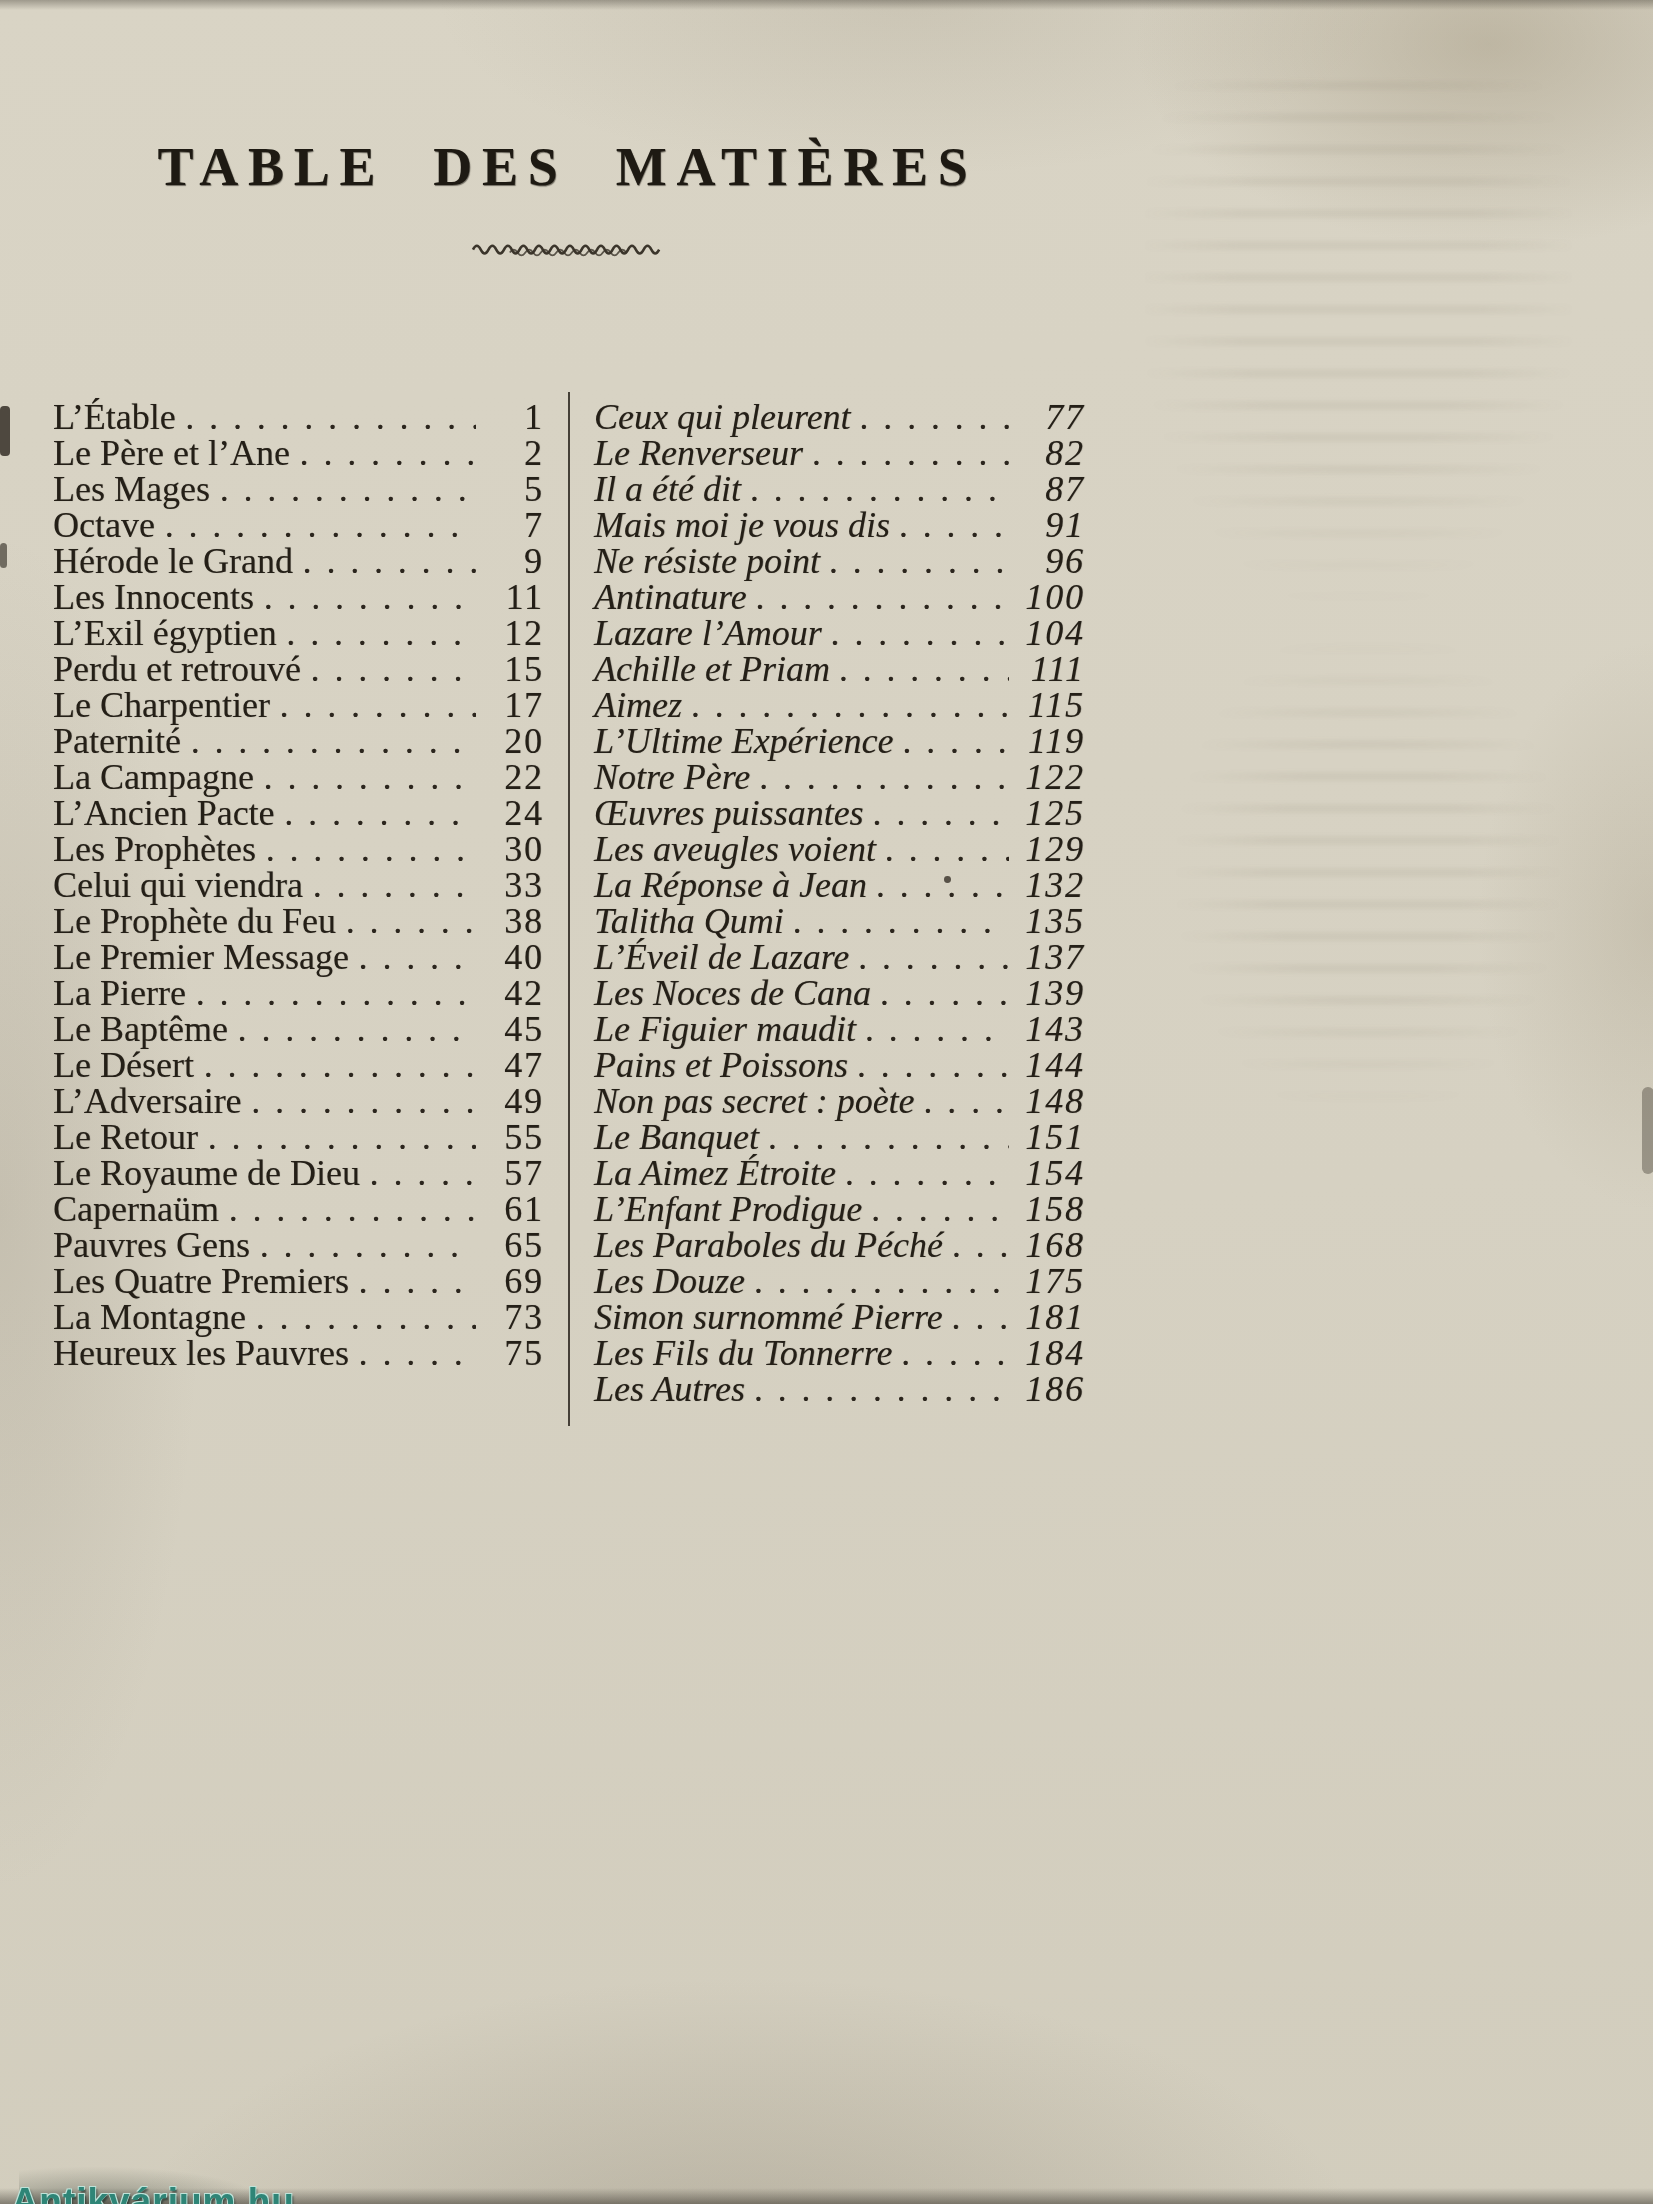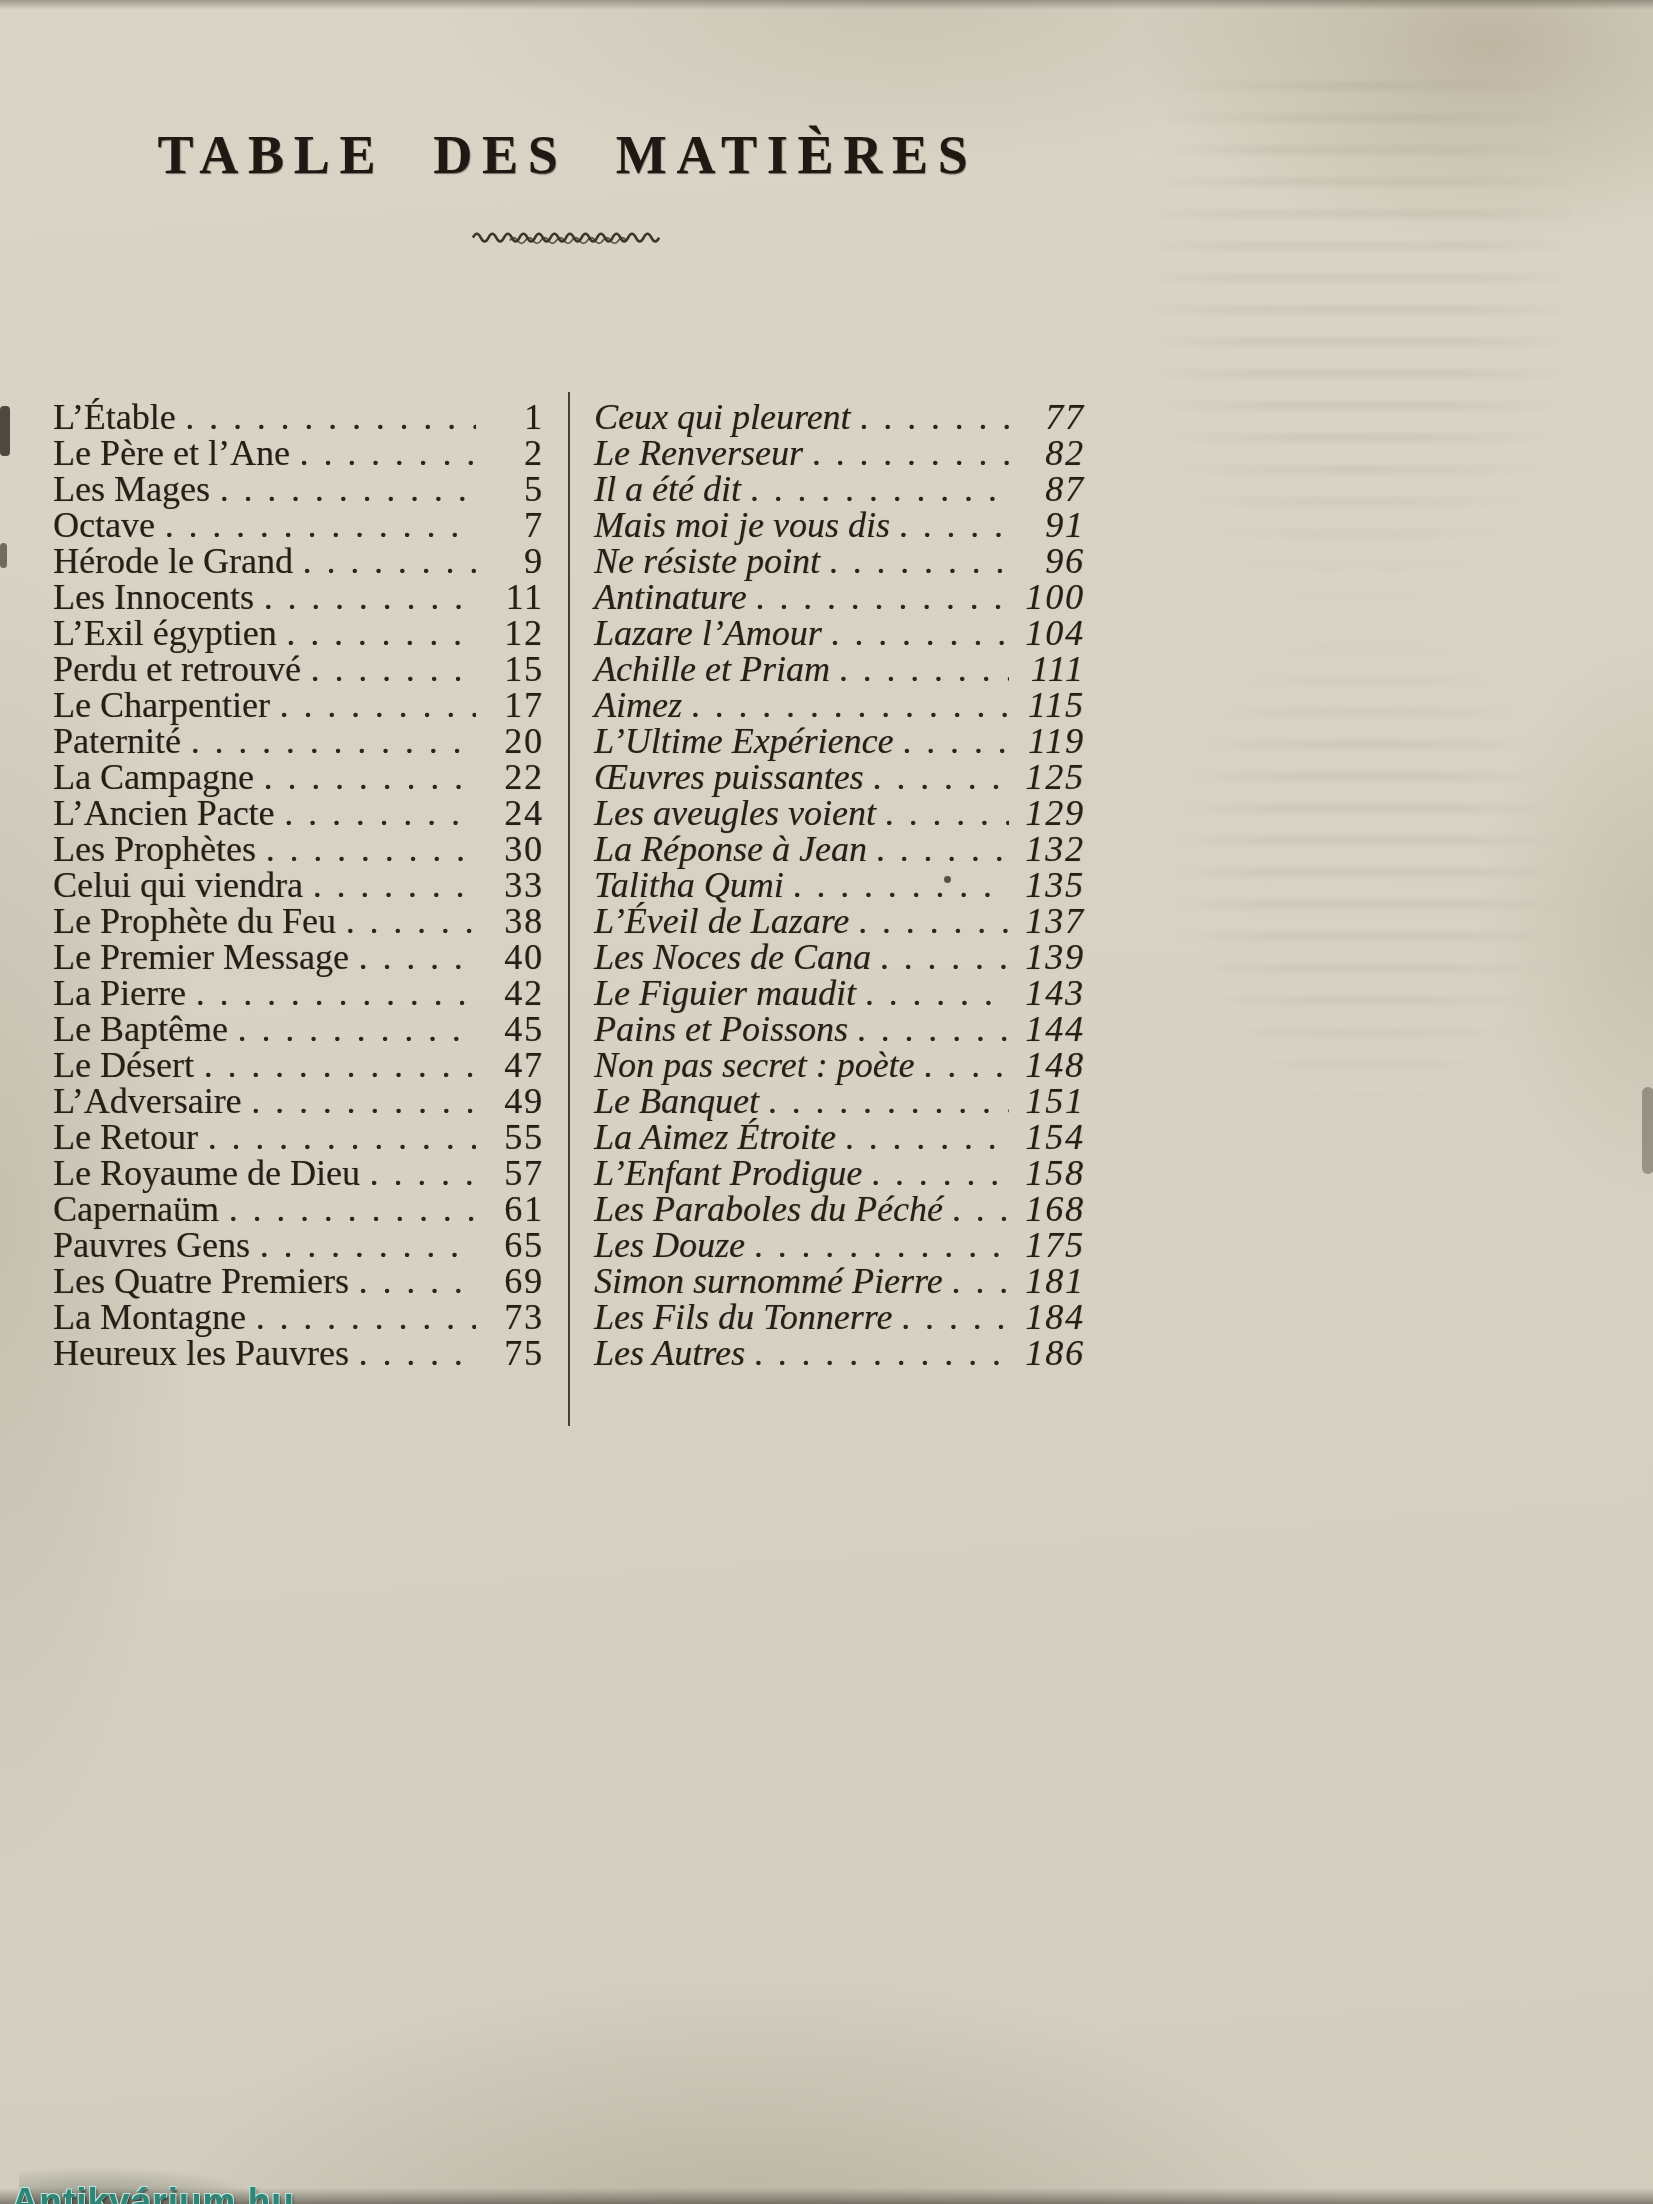--- a/index.html
+++ b/index.html
@@ -10,21 +10,21 @@
     font-family:"Liberation Serif","DejaVu Serif",serif;
     color:#241f17;
     background:
       radial-gradient(ellipse 505px 291px at 90% 2%, rgba(146,134,108,.38), transparent 70%),
       radial-gradient(ellipse 252px 408px at 100% 42%, rgba(146,134,108,.22), transparent 70%),
       radial-gradient(ellipse 873px 408px at 45% 103%, rgba(110,100,82,.28), transparent 72%),
       radial-gradient(ellipse 291px 970px at 0% 55%, rgba(120,110,92,.18), transparent 70%),
       radial-gradient(ellipse 679px 252px at 55% 0%, rgba(130,120,98,.16), transparent 70%),
       linear-gradient(176deg,#d9d4c5 0%,#d6d1c2 55%,#d2cdbd 100%);
   }
-  .content{position:absolute;left:53px;top:0;width:1029px;}
+  .content{position:absolute;left:53px;top:12px;width:1029px;}
   .title{
     margin:0;
     padding-top:124px;
     text-align:center;
     font-size:54px;
     font-weight:700;
     letter-spacing:9.7px;
     word-spacing:25px;
     color:#1e1a13;
     text-shadow:0.6px 0.8px 1px rgba(30,26,19,.55);
@@ -336,20 +336,25 @@
           <span class="dots"></span>
           <span class="num">115</span>
         </div>
 
         <div class="row">
           <span class="lbl">L’Ultime Expérience</span>
           <span class="dots"></span>
           <span class="num">119</span>
         </div>
 
+        <div class="row">
+          <span class="lbl">Notre Père</span>
+          <span class="dots"></span>
+          <span class="num">122</span>
+        </div>
 
         <div class="row">
           <span class="lbl">Œuvres puissantes</span>
           <span class="dots"></span>
           <span class="num">125</span>
         </div>
 
         <div class="row">
           <span class="lbl">Les aveugles voient</span>
           <span class="dots"></span>

